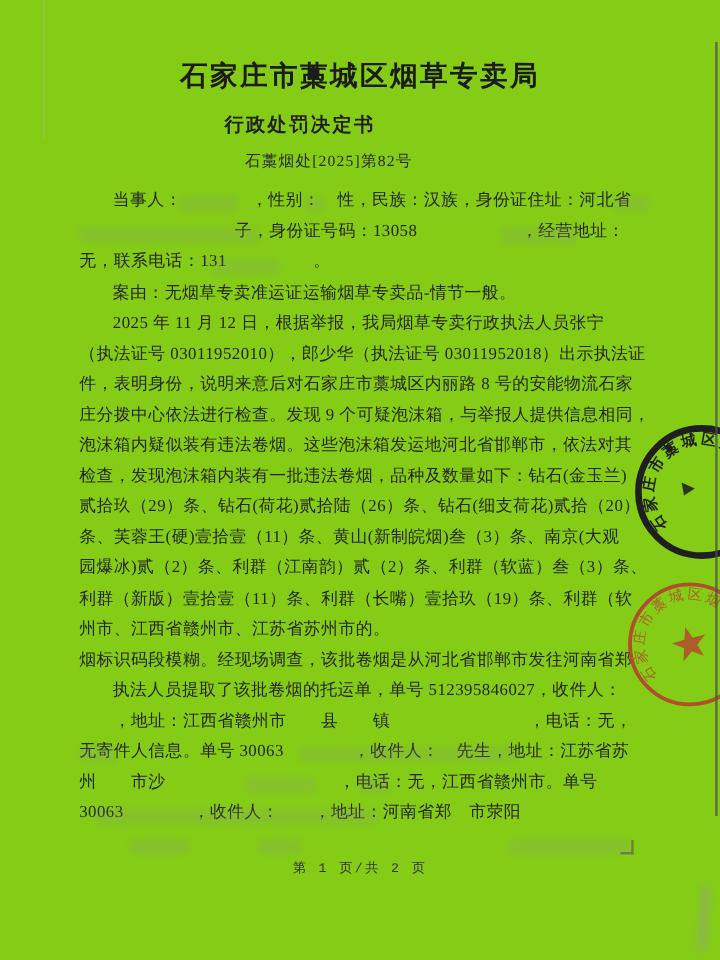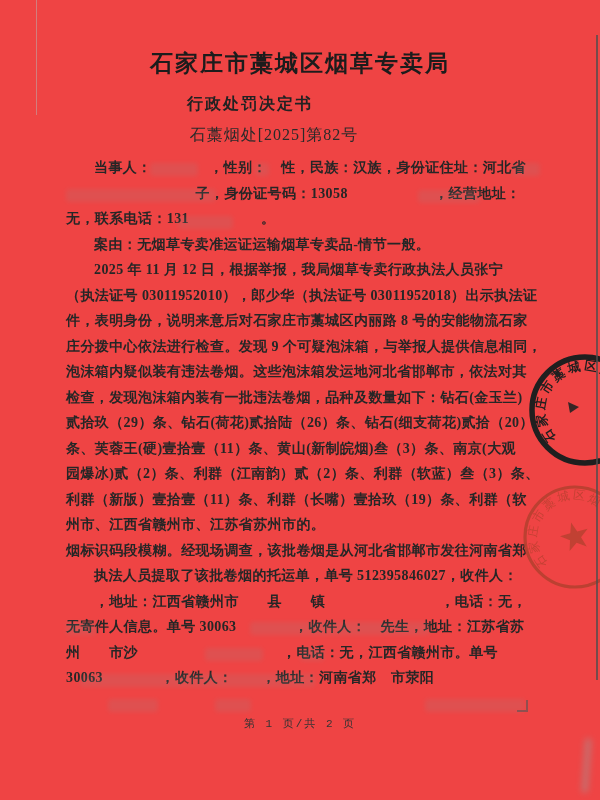--- a/index.html
+++ b/index.html
@@ -3,42 +3,42 @@
 <meta charset="utf-8">
 <style>
   html,body{margin:0;padding:0;}
   body{
     width:600px;height:800px;overflow:hidden;
     background:#e9e9e7;
     font-family:"Liberation Serif","DejaVu Serif",serif;
   }
   .page{
     position:relative;width:600px;height:800px;overflow:hidden;
-    background:#ef4444;color:#2a2a2a;
+    background:#84cc16;color:#2a2a2a;
   }
   .title{
     position:absolute;top:48px;left:0;width:600px;
     text-align:center;font-size:23px;font-weight:bold;
     letter-spacing:2px;color:#1c1c1c;
   }
   .subtitle{
     position:absolute;top:94px;left:0;width:500px;
     text-align:center;font-size:16px;font-weight:bold;
     letter-spacing:2px;color:#222;
   }
   .docnum{
     position:absolute;top:125px;left:0;width:548px;
-    text-align:center;font-size:16px;letter-spacing:1px;color:#2a2a2a;
+    text-align:center;font-size:13px;letter-spacing:1px;color:#2a2a2a;
   }
   .content{
     position:absolute;top:155px;left:66px;width:478px;
     font-size:14px;line-height:25.5px;letter-spacing:0.4px;
     color:#262626;
   }
-  .line{white-space:nowrap;height:25.5px;overflow:visible;font-weight:bold;}
+  .line{white-space:nowrap;height:25.5px;overflow:visible;}
   .indent{text-indent:28px;}
   .footer{
     position:absolute;top:716px;left:0;width:600px;
     text-align:center;font-size:11px;letter-spacing:2px;color:#333;font-family:Liberation Mono, monospace;
   }
   .ghost{
     position:absolute;height:13px;background:#8e8e8e;
     opacity:.16;filter:blur(2px);border-radius:3px;pointer-events:none;
   }
   .seal{position:absolute;pointer-events:none;}

